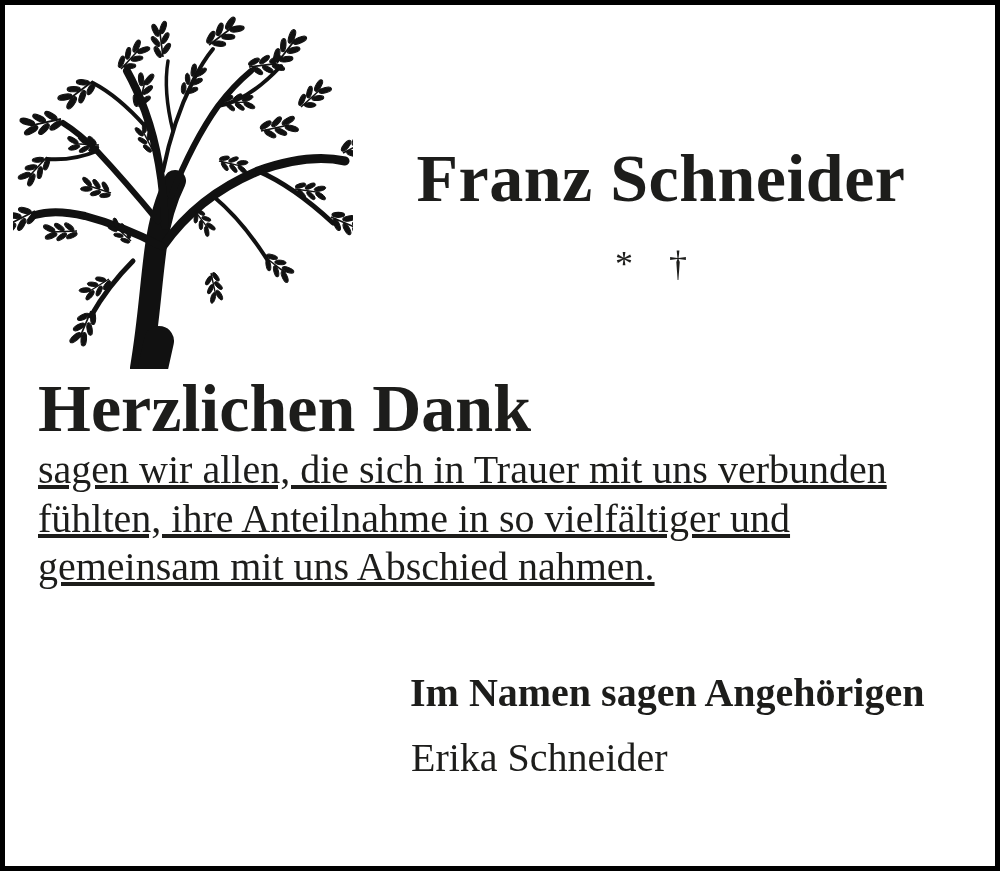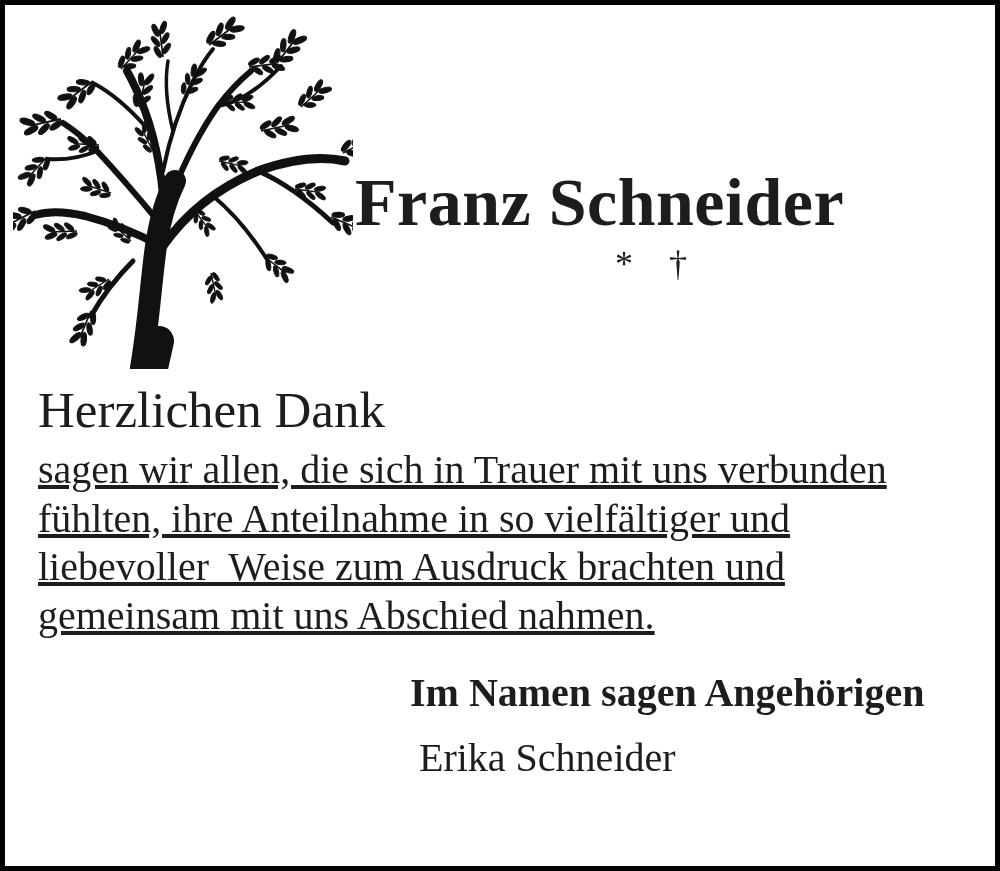--- a/index.html
+++ b/index.html
@@ -25,45 +25,45 @@
     width: 340px;
     height: 358px;
   }
   .tree-wrap svg { width: 100%; height: 100%; }
 
   .deceased-name {
     position: absolute;
     left: 350px;
     top: 134px;
     width: 612px;
+    text-align: center;
     font-size: 68px;
     font-weight: bold;
     letter-spacing: 0.5px;
     white-space: nowrap;
-    margin-top: 24px;
   }
   .dates-row {
     position: absolute;
     left: 350px;
     top: 238px;
     width: 592px;
     display: flex;
     justify-content: center;
     gap: 36px;
     font-size: 36px;
     white-space: nowrap;
   }
   .dates-row .date-item { display: inline-flex; gap: 12px; }
 
   .thanks-heading {
     position: absolute;
     left: 33px;
-    top: 376px;
-    font-size: 51px;
-    font-weight: normal;
+    top: 364px;
+    font-size: 68px;
+    font-weight: bold;
     white-space: nowrap;
   }
   .body-text {
     position: absolute;
     left: 33px;
     top: 441px;
     width: 930px;
     font-size: 40px;
     line-height: 48.5px;
   }
@@ -76,21 +76,20 @@
     font-size: 40px;
     font-weight: bold;
     white-space: nowrap;
   }
   .signature-line {
     position: absolute;
     left: 406px;
     top: 729px;
     font-size: 40px;
     white-space: nowrap;
-    margin-left: 8px;
   }
   .place-date-line {
     position: absolute;
     left: 30px;
     top: 796px;
     font-size: 38px;
     white-space: nowrap;
   }
 </style>
 </head>
@@ -174,21 +173,20 @@
     <span class="date-item">
       <span>†</span>
     </span>
   </div>
 
   <div class="thanks-heading">Herzlichen Dank</div>
 
   <div class="body-text">
     <div class="body-line">sagen wir allen, die sich in Trauer mit uns verbunden</div>
     <div class="body-line">fühlten, ihre Anteilnahme in so vielfältiger und</div>
-    <div class="body-line">liebevoller  Weise zum Ausdruck brachten und</div>
     <div class="body-line">gemeinsam mit uns Abschied nahmen.</div>
   </div>
 
   <div class="closing-line">Im Namen sagen Angehörigen</div>
 
   <div class="signature-line">Erika Schneider</div>
 
 
 </div>
 

